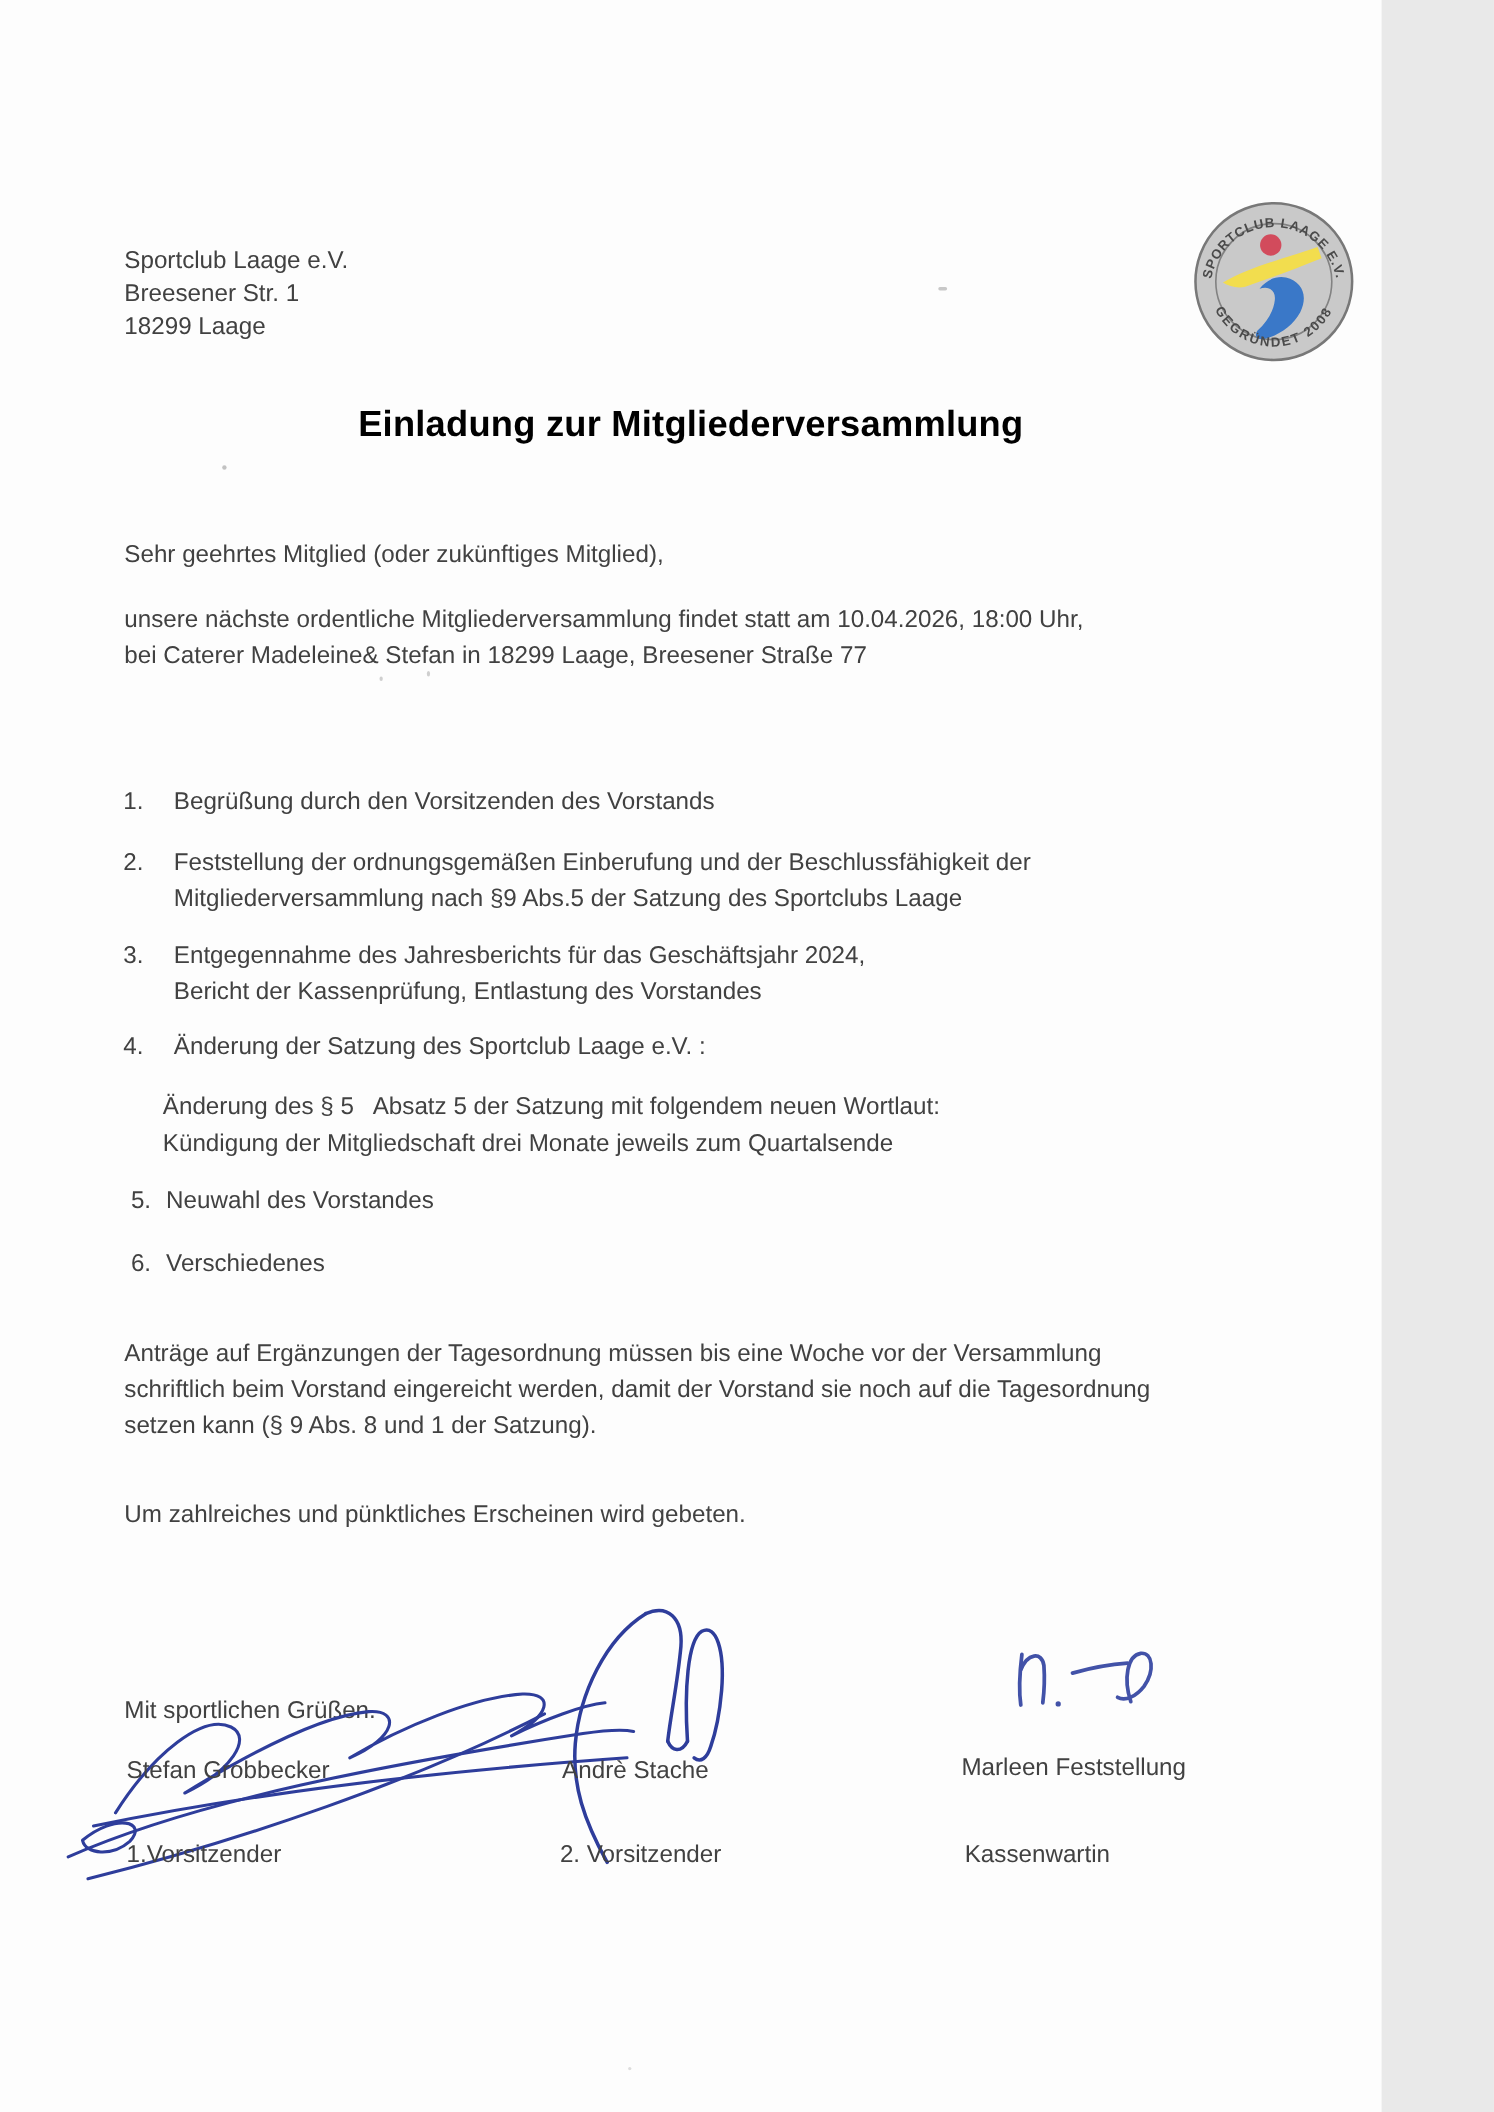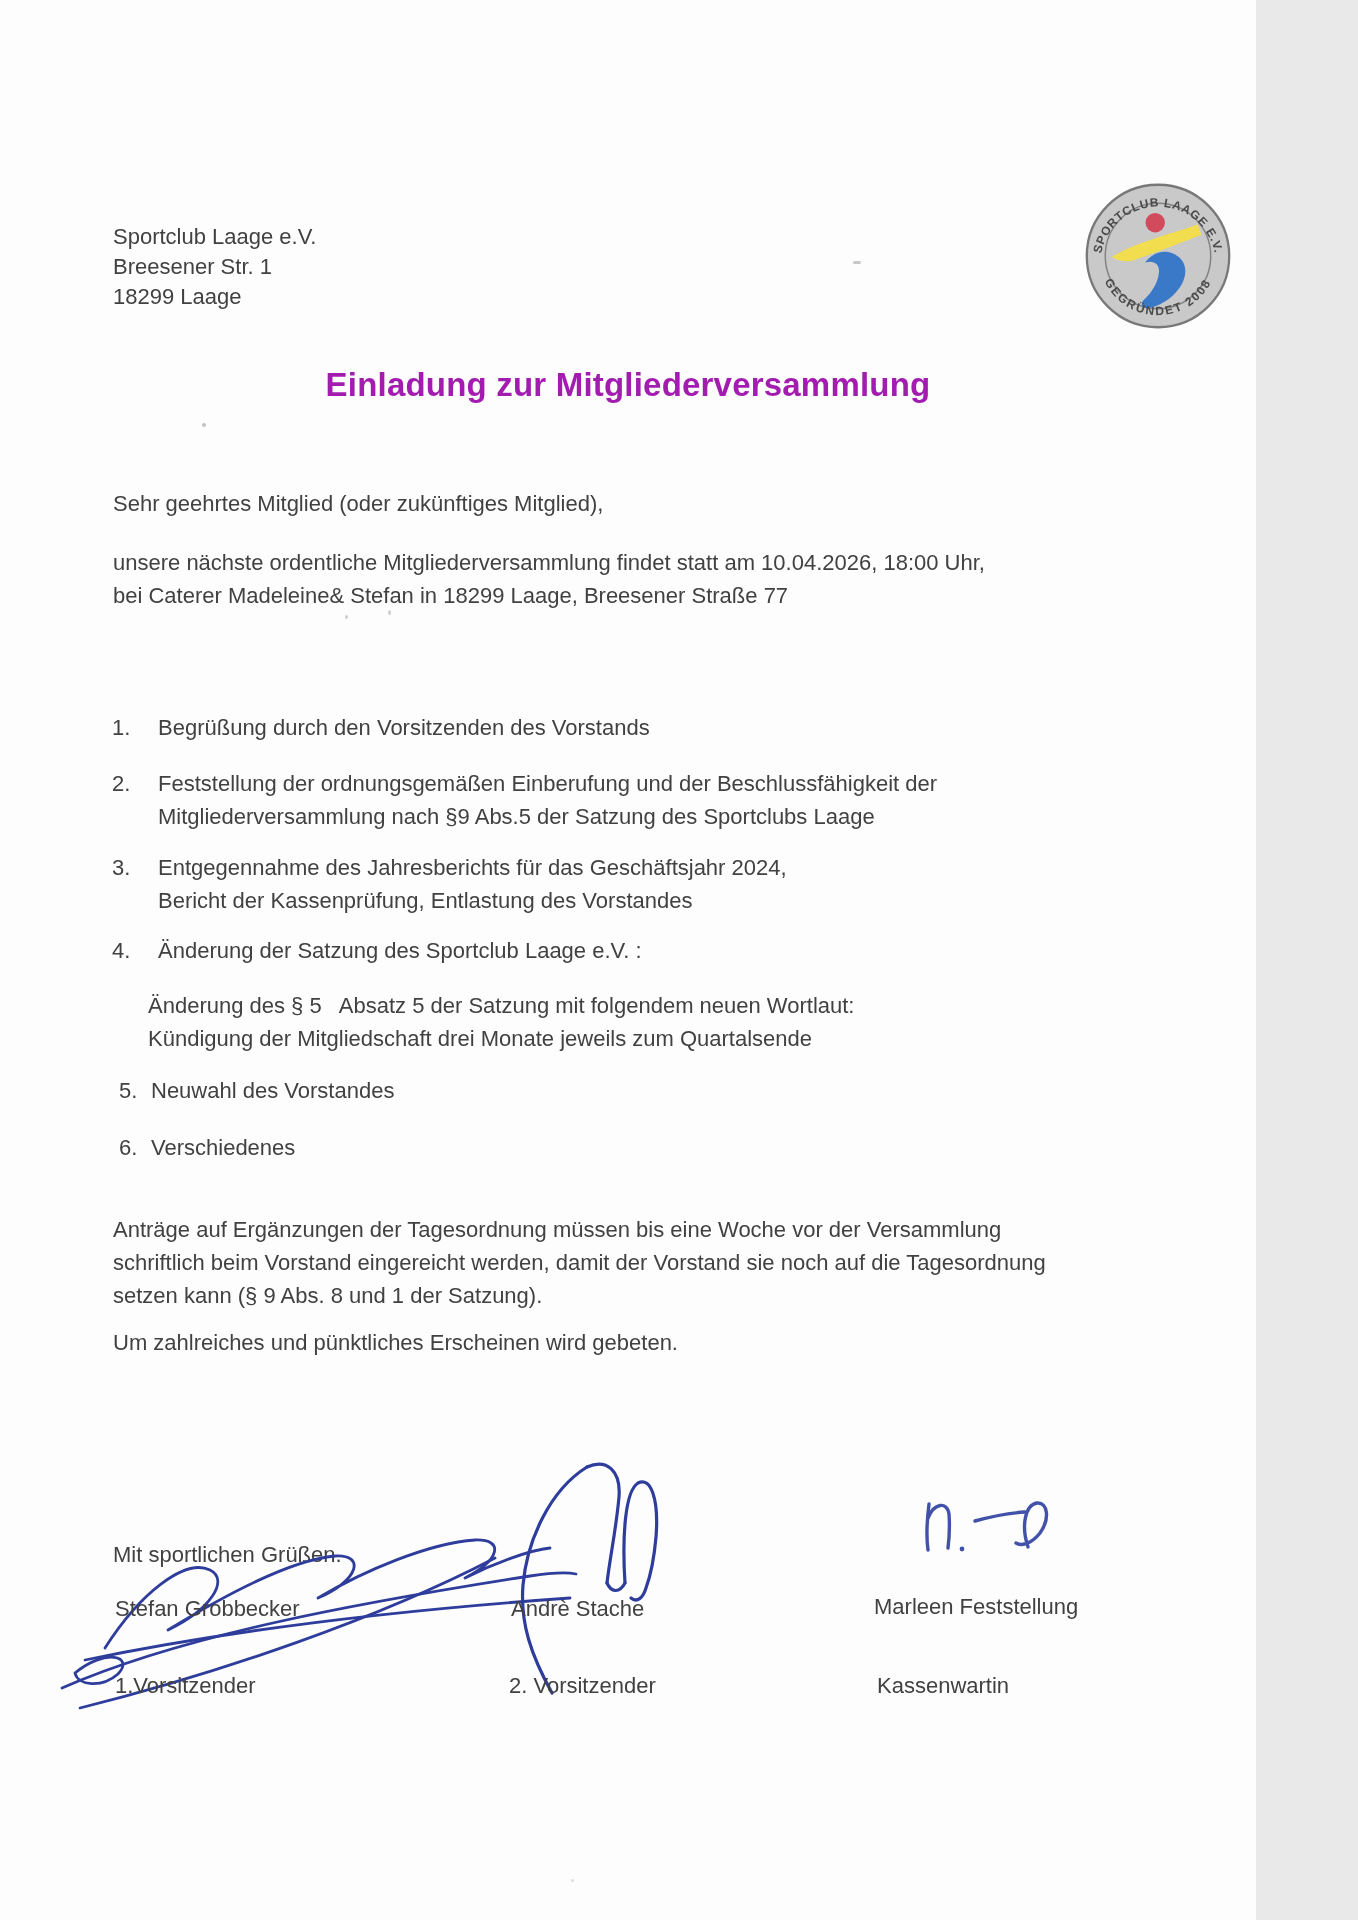--- a/index.html
+++ b/index.html
@@ -9,21 +9,21 @@
     background:#fdfdfd;
     overflow:hidden;
     font-family:"Liberation Sans","DejaVu Sans",sans-serif;
     color:#414141;
   }
   .abs{position:absolute;}
   .line{white-space:pre;line-height:33px;font-size:22px;}
   .sender .line{line-height:30px;}
   .title{
     left:0;right:0;top:366px;text-align:center;
-    font-size:33px;font-weight:bold;color:#a21caf;
+    font-size:33px;font-weight:bold;color:#000000;
     letter-spacing:0.2px;white-space:pre;
   }
   .agenda-item{display:flex;left:112px;}
   .agenda-item .num{flex:none;width:46px;font-size:22px;line-height:33px;white-space:pre;}
   .agenda-item.tight{left:119px;}
   .agenda-item.tight .num{width:32px;}
   .name,.role{font-size:22px;white-space:pre;}
   .sig path{fill:none;stroke:#2e3d9b;stroke-linecap:round;stroke-linejoin:round;}
   .sig.light path{stroke:#4252a8;}
   .artifact{position:absolute;border-radius:50%;}
@@ -121,21 +121,21 @@
       <div class="line">Verschiedenes</div>
     </div>
   </div>
 
   <div class="abs" style="left:113px;top:1213px;">
     <div class="line">Anträge auf Ergänzungen der Tagesordnung müssen bis eine Woche vor der Versammlung</div>
     <div class="line">schriftlich beim Vorstand eingereicht werden, damit der Vorstand sie noch auf die Tagesordnung</div>
     <div class="line">setzen kann (§ 9 Abs. 8 und 1 der Satzung).</div>
   </div>
 
-  <div class="abs line" style="left:113px;top:1326px;text-align:center;">Um zahlreiches und pünktliches Erscheinen wird gebeten.</div>
+  <div class="abs line" style="left:113px;top:1360px;text-align:center;">Um zahlreiches und pünktliches Erscheinen wird gebeten.</div>
 
   <div class="abs line" style="left:113px;top:1538px;">Mit sportlichen Grüßen.</div>
 
   <svg class="abs sig" style="left:50px;top:1498px;" width="580" height="215" viewBox="0 0 580 215">
     <path stroke-width="2.8" d="M12,190 C130,138 300,106 480,78 C500,75 516,74 526,76"></path>
     <path stroke-width="2.8" d="M55,150 C90,95 135,60 160,72 C180,82 160,112 118,132
              C170,100 240,62 285,58 C315,56 310,82 268,100
              C315,72 380,45 425,42 C455,41 450,62 415,80
              C445,65 480,52 500,50"></path>
     <path stroke-width="2.8" d="M35,162 C180,132 350,112 520,100"></path>

